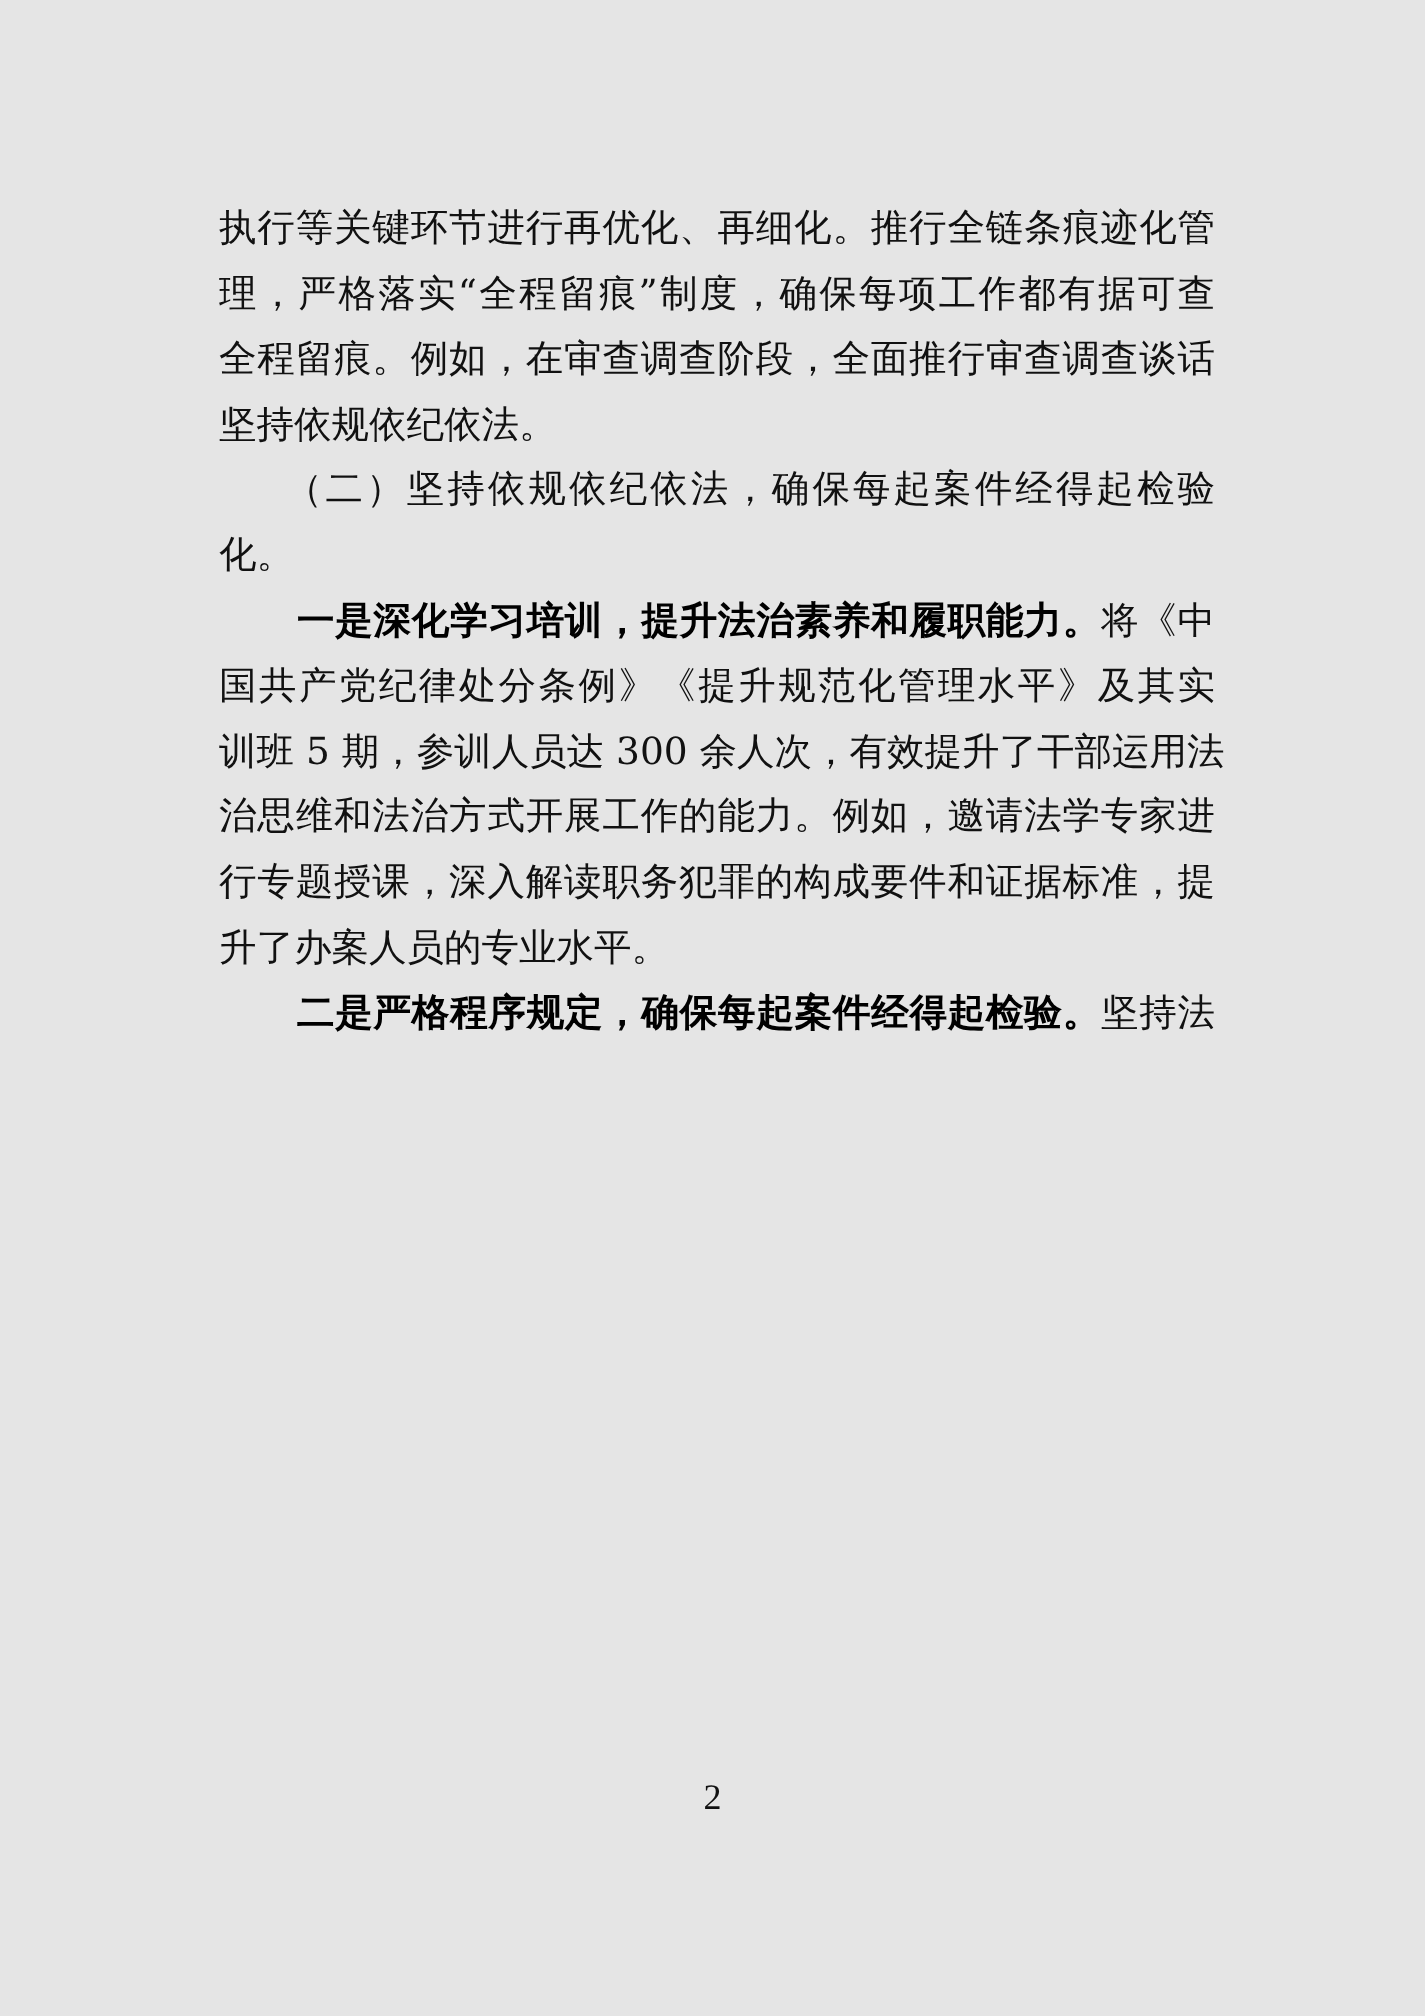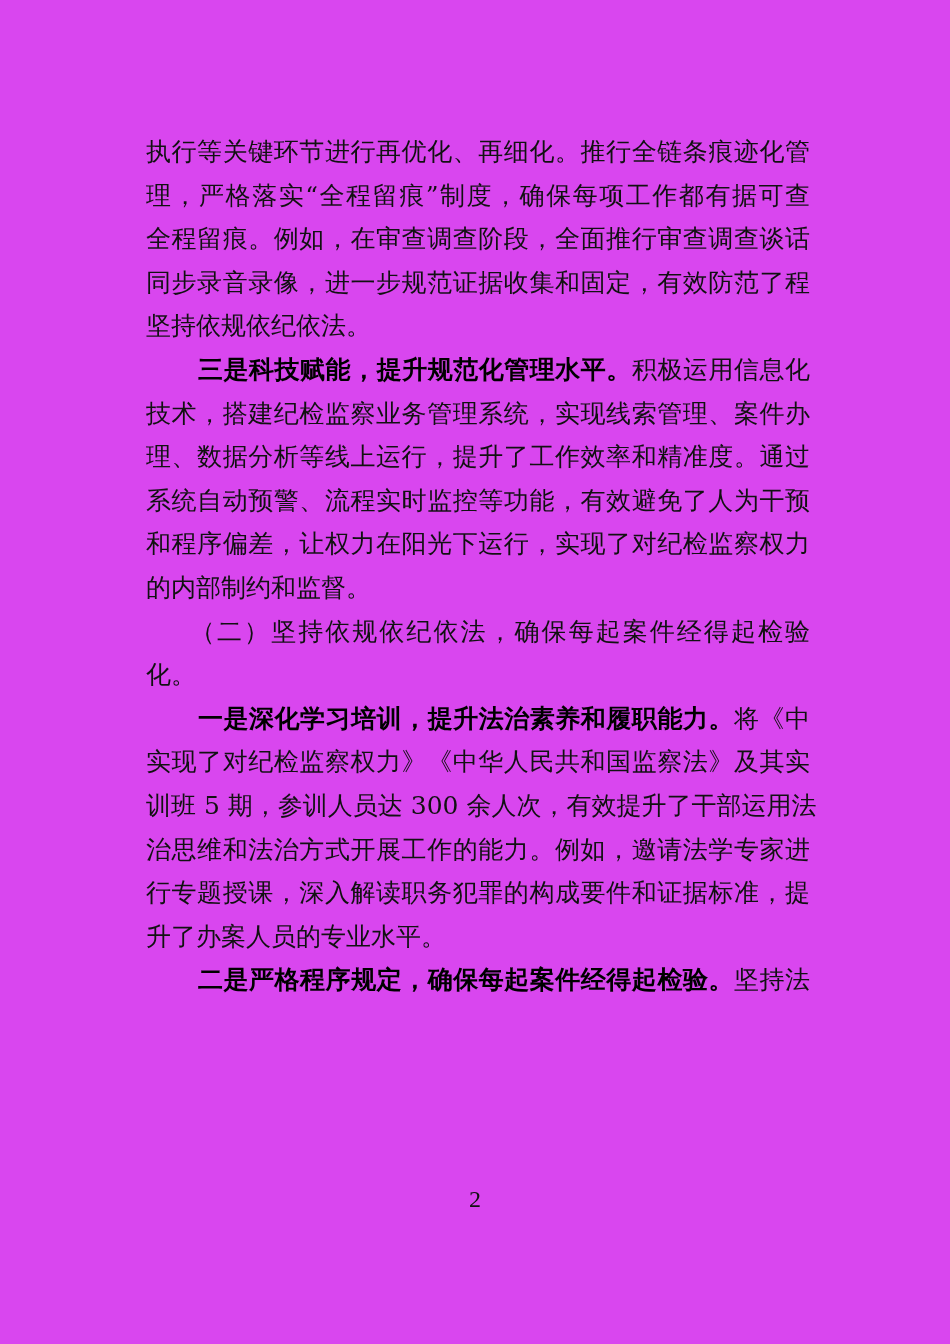--- a/index.html
+++ b/index.html
@@ -13,21 +13,21 @@
       position: relative;
       overflow: hidden;
       font-family: "DejaVu Serif", "Liberation Serif", serif;
       color: #111111;
     }
     .page {
       position: absolute;
       left: 0; top: 0;
       width: 950px;
       height: 1344px;
-      background: #d946ef;
+      background: #e5e5e5;
     }
     .body-text {
       position: absolute;
       left: 146px;
       top: 130px;
       width: 664px;
     }
     .line {
       height: 43.6px;
       line-height: 43.6px;
@@ -64,45 +64,34 @@
 </head>
 <body>
 
 <div class="page">
   <div class="body-text">
 
     <div>
       <div class="line">执行等关键环节进行再优化、再细化。推行全链条痕迹化管</div>
       <div class="line">理，严格落实“全程留痕”制度，确保每项工作都有据可查</div>
       <div class="line">全程留痕。例如，在审查调查阶段，全面推行审查调查谈话</div>
-      <div class="line">同步录音录像，进一步规范证据收集和固定，有效防范了程</div>
       <div class="line last">坚持依规依纪依法。</div>
     </div>
 
-    <div>
-      <div class="line indent">
-        <span class="bold">三是科技赋能，提升规范化管理水平。</span><span>积极运用信息化</span>
-      </div>
-      <div class="line">技术，搭建纪检监察业务管理系统，实现线索管理、案件办</div>
-      <div class="line">理、数据分析等线上运行，提升了工作效率和精准度。通过</div>
-      <div class="line">系统自动预警、流程实时监控等功能，有效避免了人为干预</div>
-      <div class="line">和程序偏差，让权力在阳光下运行，实现了对纪检监察权力</div>
-      <div class="line last">的内部制约和监督。</div>
-    </div>
 
     <div>
       <div class="line indent-h">（二）坚持依规依纪依法，确保每起案件经得起检验</div>
       <div class="line last">化。</div>
     </div>
 
     <div>
       <div class="line indent">
         <span class="bold">一是深化学习培训，提升法治素养和履职能力。</span><span>将《中</span>
       </div>
-      <div class="line">实现了对纪检监察权力》《中华人民共和国监察法》及其实</div>
+      <div class="line">国共产党纪律处分条例》《提升规范化管理水平》及其实</div>
       <div class="line">训班 5 期，参训人员达 300 余人次，有效提升了干部运用法</div>
       <div class="line">治思维和法治方式开展工作的能力。例如，邀请法学专家进</div>
       <div class="line">行专题授课，深入解读职务犯罪的构成要件和证据标准，提</div>
       <div class="line last">升了办案人员的专业水平。</div>
     </div>
 
     <div>
       <div class="line indent">
         <span class="bold">二是严格程序规定，确保每起案件经得起检验。</span><span>坚持法</span>
       </div>

